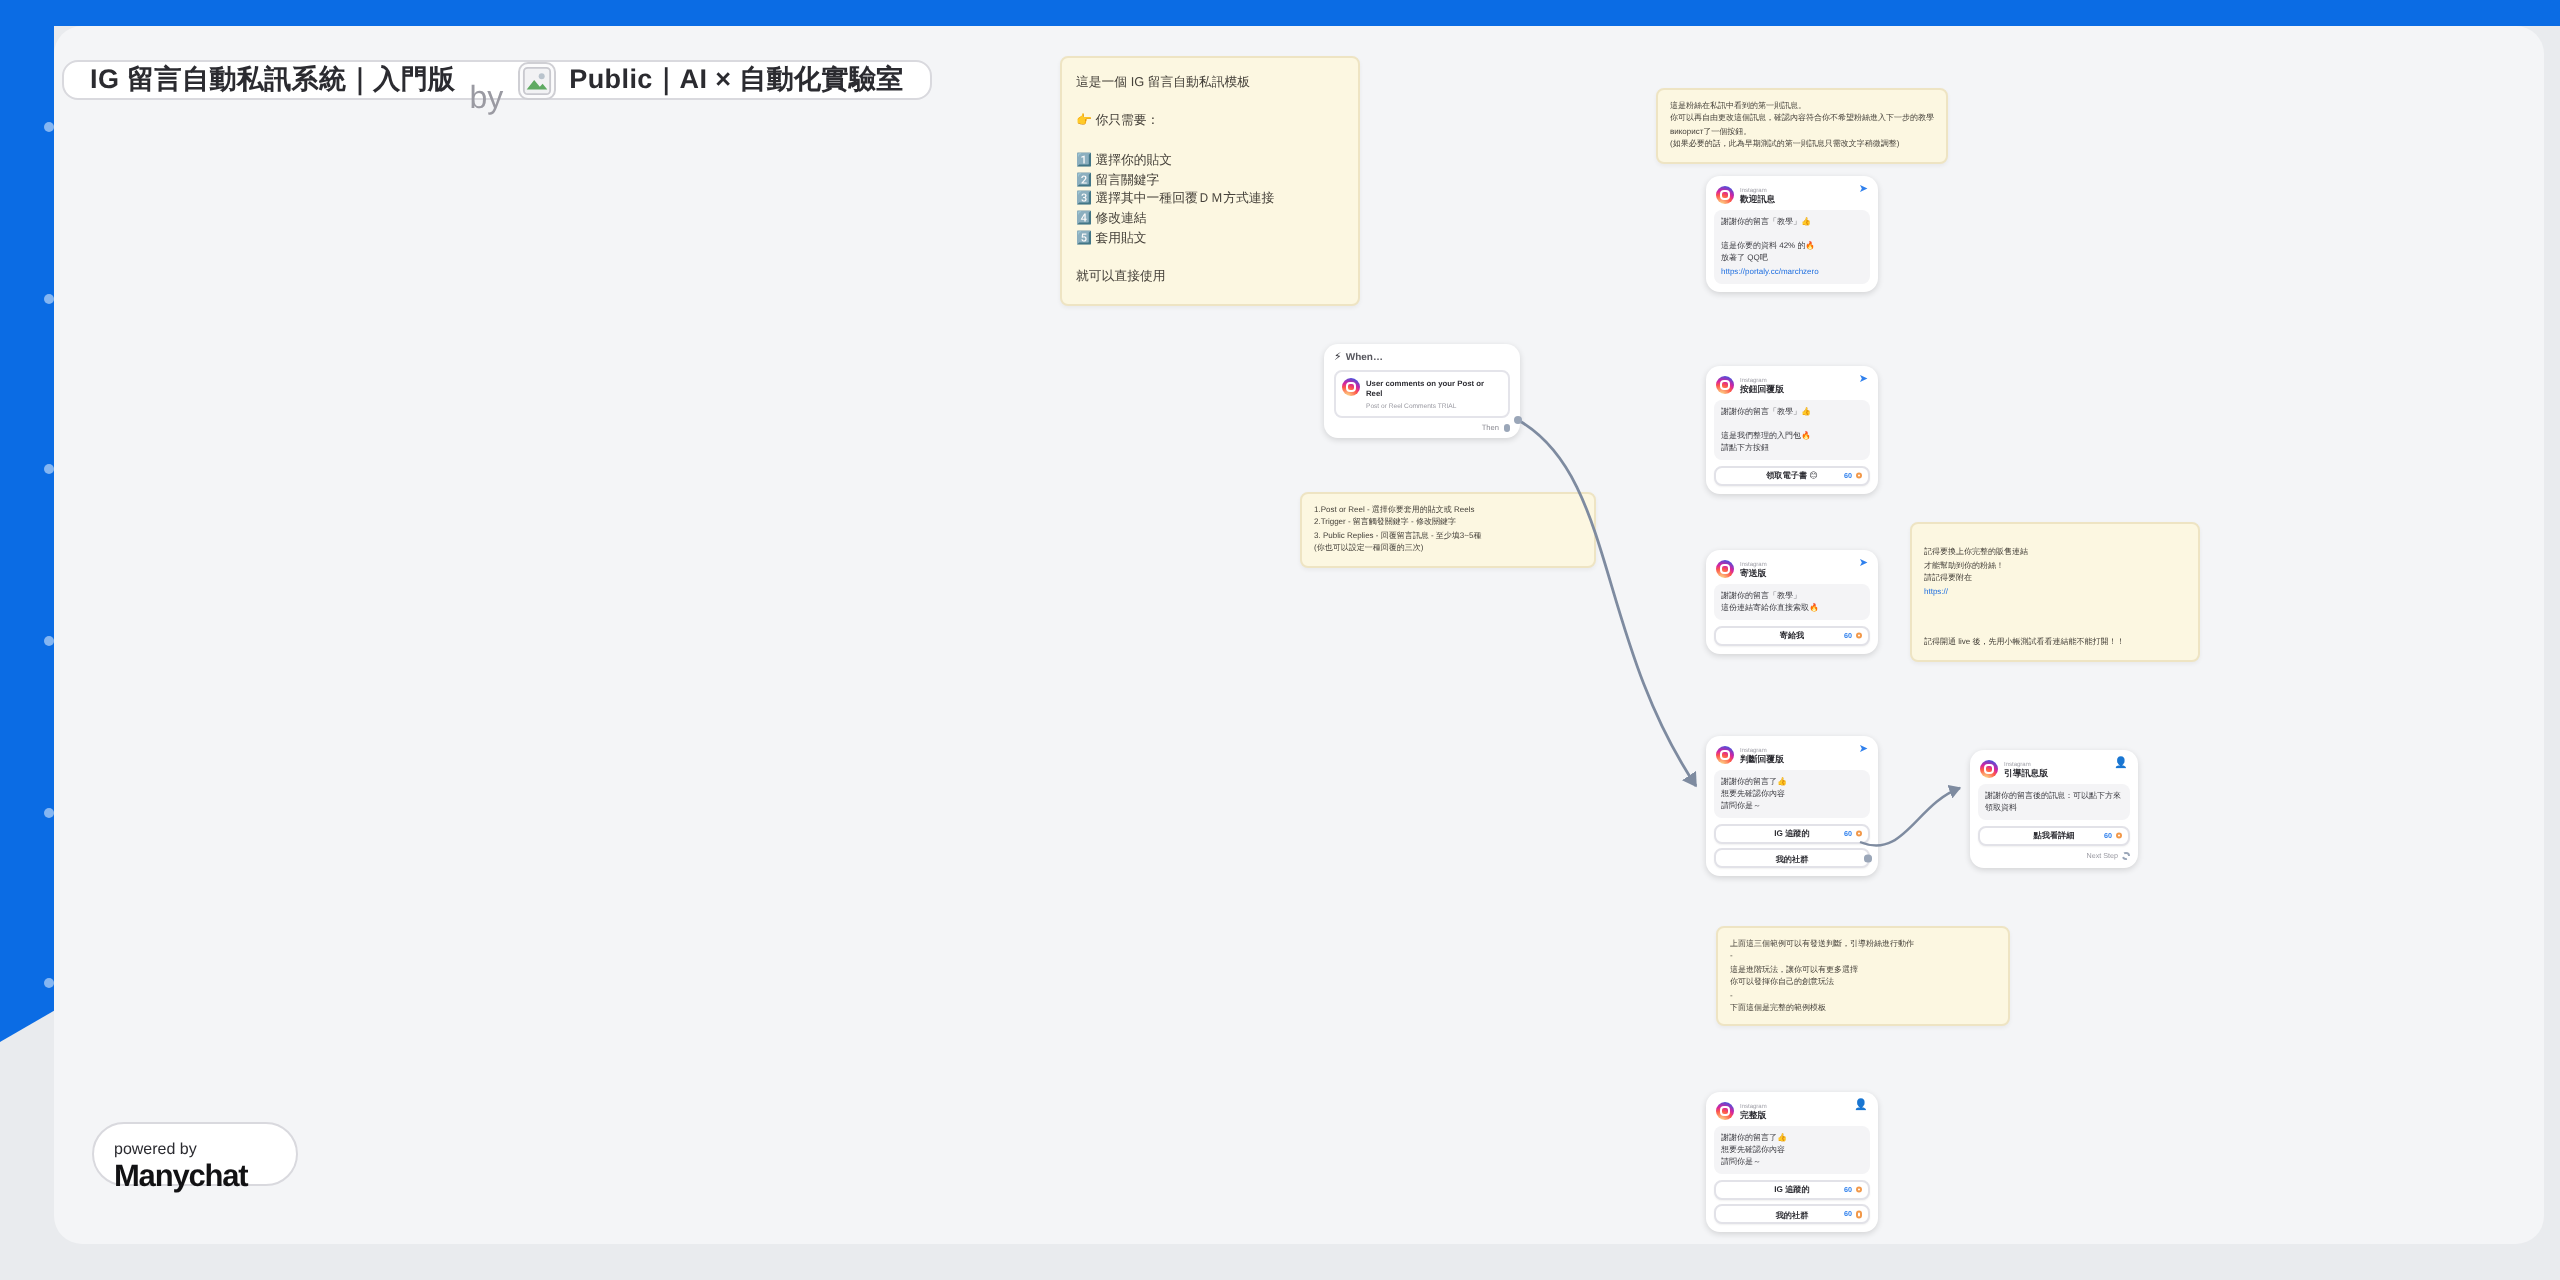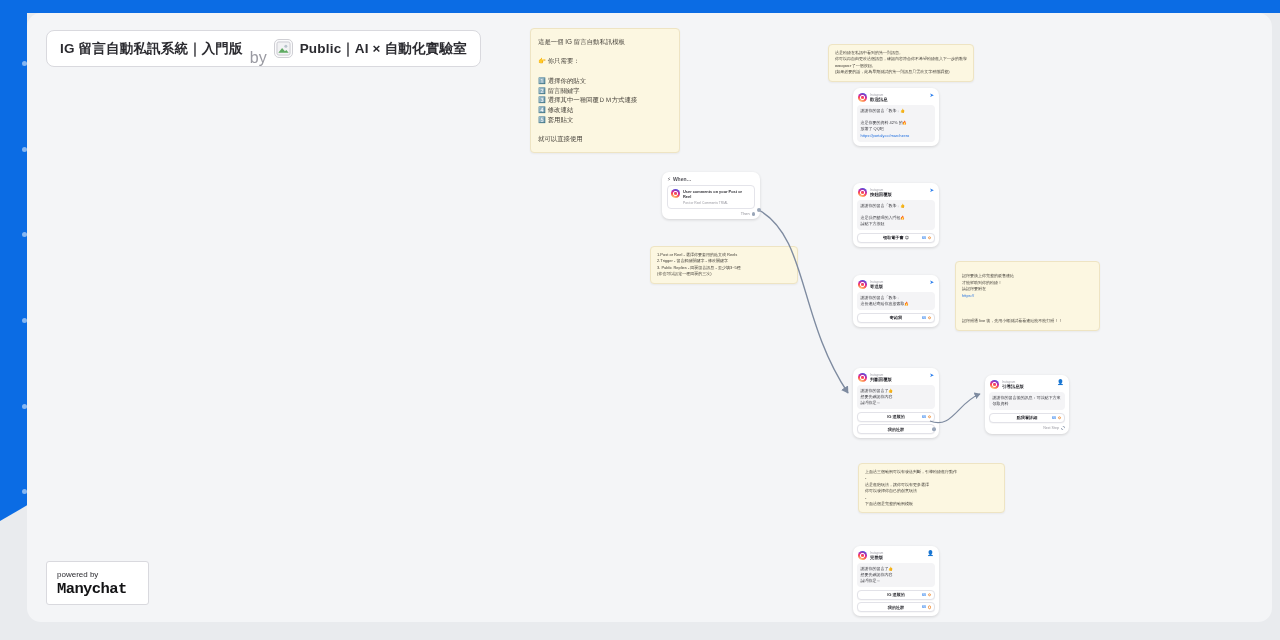--- a/index.html
+++ b/index.html
@@ -9,21 +9,21 @@
   
   .top-bar   { position:absolute; left:0; top:0; width:1280px; height:13px; background:#0b6ce4; }
   .left-wedge{ position:absolute; left:0; top:0; width:27px; height:521px; background:#0b6ce4;
                clip-path:polygon(0 0,100% 0,100% 97%,0 100%); }
   .edge-dot  { position:absolute; left:22px; width:5px; height:5px; border-radius:50%;
                background:rgba(255,255,255,.5); z-index:3; }
   .canvas    { position:absolute; left:27px; top:13px; width:1245px; height:609px;
                background:#f4f5f7; border-radius:14px; }
 
   
-  .title-card{ position:absolute; left:46px; top:30px; height:37px; display:flex; align-items:center;
+  .title-card{ position:absolute; left:31px; top:30px; height:20px; display:flex; align-items:center;
                gap:7px; padding:0 13px; background:#fff; border:1px solid #d9d9de; border-radius:8px; }
   .title-card .t  { font-size:13.5px; font-weight:bold; color:#2b2b30; letter-spacing:.2px; }
   .title-card .by { font-size:16px; color:#9a9aa2;margin-top:19px; }
   .avatar    { width:19px; height:19px; border:1px solid #cfcfd4; border-radius:5px; background:#fbfbfc;
                display:flex; align-items:center; justify-content:center; overflow:hidden; }
 
   
   .note { position:absolute; background:#fcf7e1; border:0.5px solid #eee4c3; border-radius:4px;
           color:#45413a; white-space:pre-line; box-shadow:0 1px 2px rgba(0,0,0,.05); }
   .note-intro { left:530px; top:28px;  width:150px; min-height:125px; padding:8px 7px; font-size:6.4px; line-height:1.52; }
@@ -74,24 +74,24 @@
   .dash-port { width:4px; height:4px; border-radius:50%; border:0.7px dashed #9aa6b8; display:inline-block; }
 
   .n1 { left:853px; top:88px;  }
   .n2 { left:853px; top:183px; }
   .n3 { left:853px; top:275px; }
   .n4 { left:853px; top:368px; }
   .n5 { left:985px; top:375px; width:84px; }
   .n6 { left:853px; top:546px; }
 
   
-  .powered { position:absolute; left:46px; top:561px; width:103px; height:44px; background:#fff;
-             border:1px solid #d9d9de; border-radius:3px; padding:8px 10px; }
+  .powered { position:absolute; left:46px; top:561px; width:103px; height:32px; background:#fff;
+             border:1px solid #d9d9de; border-radius:16px; padding:8px 10px; }
   .powered .p1 { font-size:8px; color:#2b2b30; }
-  .powered .p2 { font-size:15.5px; font-weight:800; color:#121214; letter-spacing:-.6px; margin-top:1px;font-family:Liberation Mono, monospace; }
+  .powered .p2 { font-size:15.5px; font-weight:800; color:#121214; letter-spacing:-.6px; margin-top:1px; }
 
   svg.edges { position:absolute; left:0; top:0; width:1280px; height:640px; pointer-events:none; z-index:2; }
 </style>
 </head>
 <body>
 
 <div class="top-bar"></div>
 <div class="left-wedge"></div>
 <div class="canvas"></div>
 <div class="edge-dot" style="top:61px"></div>

